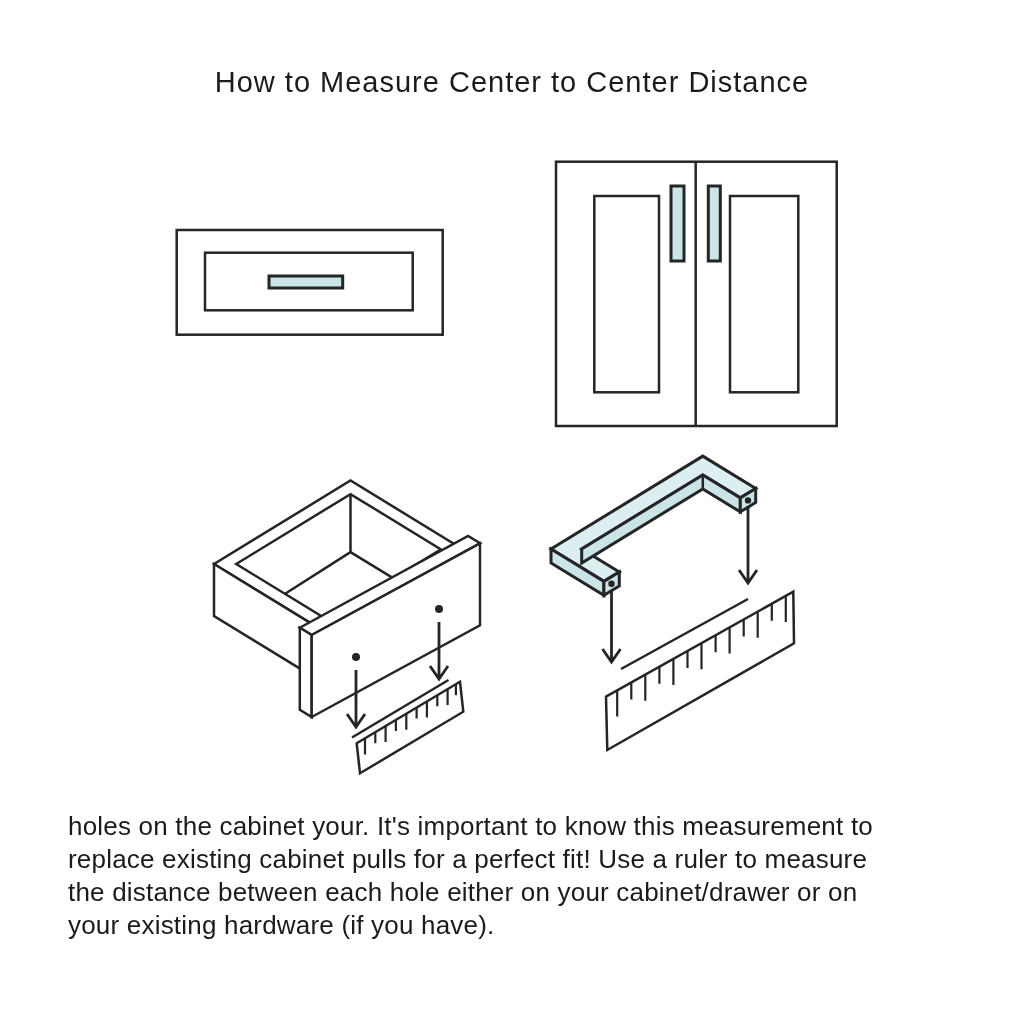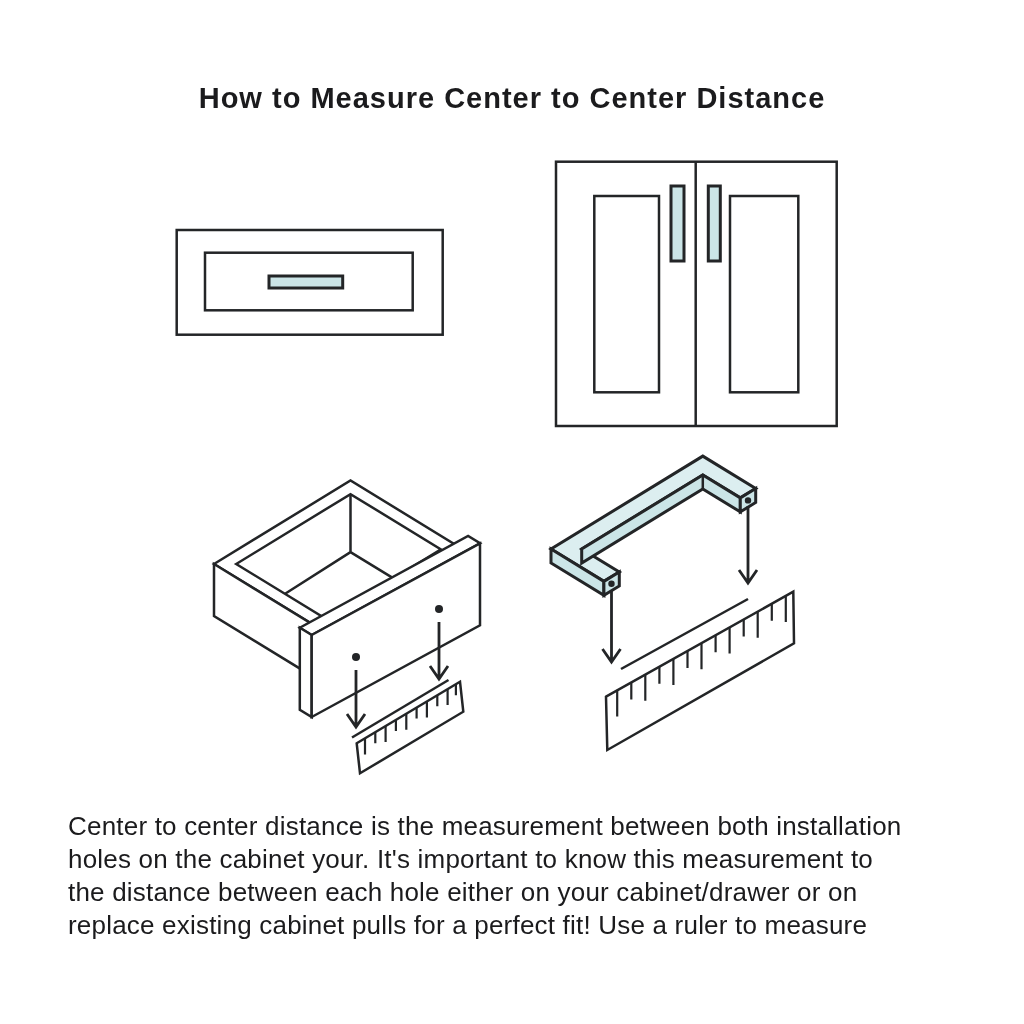--- a/index.html
+++ b/index.html
@@ -14,24 +14,24 @@
     position:relative;
     width:1024px;height:1024px;
     margin:0 auto;
     background:var(--background);
     font-family:"Liberation Sans","DejaVu Sans",sans-serif;
     overflow:hidden;
   }
   .title{
     position:absolute;
     top:66px;left:0;right:0;
-    margin:16px;
+    margin:0;
     text-align:center;
     font-size:29px;
-    font-weight:700;
+    font-weight:400;
     letter-spacing:1px;
     color:var(--text);
   }
   .diagram-canvas{
     position:absolute;
     top:0;left:0;
     width:1024px;height:1024px;
   }
   .description{
     position:absolute;
@@ -117,19 +117,19 @@
       <path class="arrow" d="M611.5,590 L611.5,662 M602.5,649 L611.5,662 L620.5,649"></path>
       <path class="arrow" d="M748,506 L748,583 M739,570 L748,583 L757,570"></path>
 
       <line class="edge" x1="621" y1="669" x2="748" y2="599"></line>
       <polygon class="white" points="606,696.7 793.3,591.7 794,643.3 607.3,750"></polygon>
       <path class="edge-thin" d="M617.2,690.4 v26 M631.3,682.5 v17 M645.3,674.7 v26 M659.4,666.8 v17 M673.4,658.9 v26 M687.5,651 v17 M701.5,643.2 v26 M715.6,635.3 v17 M729.6,627.4 v26 M743.7,619.5 v17 M757.7,611.7 v26 M771.8,603.8 v17 M785.8,595.9 v26"></path>
     </g>
   </svg>
 
   <div class="description">
-    <div class="line">Center to center distance is the measurement between both installation</div>
     <div class="line">holes on the cabinet your. It's important to know this measurement to</div>
+    <div class="line">replace existing cabinet pulls for a perfect fit! Use a ruler to measure</div>
     <div class="line">the distance between each hole either on your cabinet/drawer or on</div>
-    <div class="line">replace existing cabinet pulls for a perfect fit! Use a ruler to measure</div>
+    <div class="line">your existing hardware (if you have).</div>
   </div>
 
 </div>
 
 </body></html>

